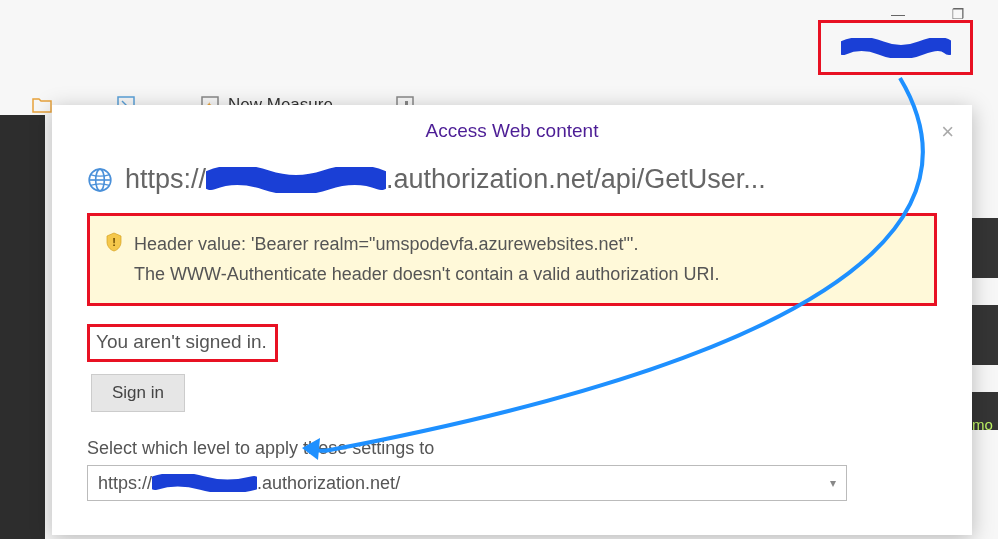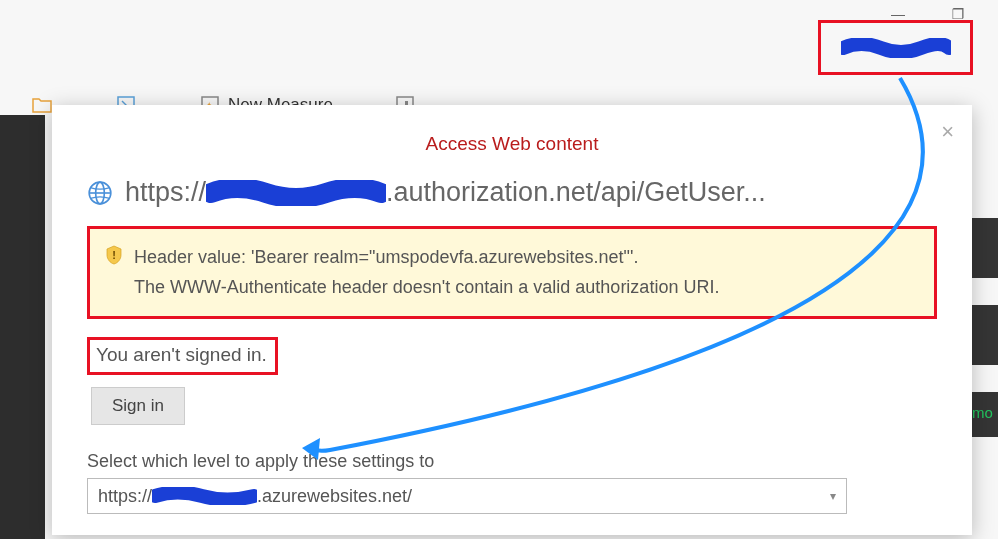--- a/index.html
+++ b/index.html
@@ -15,25 +15,25 @@
 
     
     .ribbon { position: absolute; top: 85px; left: 0; right: 0; height: 40px; display: flex; align-items: center; padding-left: 30px; gap: 60px; }
     .ribbon-item { display: flex; align-items: center; gap: 6px; font-size: 17px; color: #333; }
     .ribbon-icon { width: 24px; height: 24px; display: inline-block; }
 
     
     .dark-strip-left { position: absolute; top: 115px; left: 0; width: 45px; height: 425px; background: #2d2d2d; }
     .dark-block-1 { position: absolute; top: 218px; right: 0; width: 30px; height: 60px; background: #353535; }
     .dark-block-2 { position: absolute; top: 305px; right: 0; width: 30px; height: 60px; background: #353535; }
-    .dark-block-3 { position: absolute; top: 392px; right: 0; width: 30px; height: 45px; background: #353535; color: #22c55e; font-size: 15px; padding-left: 4px; padding-top: 12px; }
+    .dark-block-3 { position: absolute; top: 392px; right: 0; width: 30px; height: 38px; background: #353535; color: #bef264; font-size: 15px; padding-left: 4px; padding-top: 24px; }
 
     
     .dialog { position: absolute; top: 105px; left: 52px; width: 920px; height: 430px; background: #fff; box-shadow: 0 4px 20px rgba(0,0,0,0.25); }
-    .dialog-title { text-align: center; font-size: 19px; color: #b91c1c; padding: 28px 0 10px 0; font-weight: 400; }
+    .dialog-title { text-align: center; font-size: 19px; color: #4c1d95; padding: 15px 0 10px 0; font-weight: 400; }
     .dialog-close { position: absolute; top: 14px; right: 18px; font-size: 22px; color: #aaa; cursor: pointer; }
 
     .url-row { display: flex; align-items: center; padding: 12px 35px 10px 35px; gap: 12px; }
     .globe-icon { width: 26px; height: 26px; flex-shrink: 0; }
     .url-text { font-size: 27px; color: #666; white-space: nowrap; display: flex; align-items: center; }
     .url-scribble { display: inline-block; width: 180px; height: 26px; vertical-align: middle; }
 
     .content-pad { padding: 8px 35px; }
 
     .warning-box { background: #fff9d9; border: 3px solid #e81123; padding: 14px 14px; display: flex; gap: 10px; margin-bottom: 18px; }
@@ -138,21 +138,21 @@
     </div>
     <br>
     <div class="signin-btn">Sign in</div>
 
     <div class="level-label">Select which level to apply these settings to</div>
     <div class="level-select">
       <span>https://</span>
       <svg class="sel-scribble" viewBox="0 0 105 18">
         <path d="M3 9 Q 25 2, 50 9 T 102 9" stroke="#1a3fd6" stroke-width="14" fill="none" stroke-linecap="round"></path>
       </svg>
-      <span>.azurewebsites.net/</span>
+      <span>.authorization.net/</span>
       <span class="level-caret">▾</span>
     </div>
   </div>
 </div>
 
 <svg class="arrow-svg">
   <path d="M 900 78 C 955 170, 960 330, 330 450 C 320 452, 312 450, 307 448" stroke="#1e90ff" stroke-width="4" fill="none"></path>
   <path d="M 302 448 L 320 438 L 318 460 Z" fill="#1e90ff"></path>
 </svg>
 

